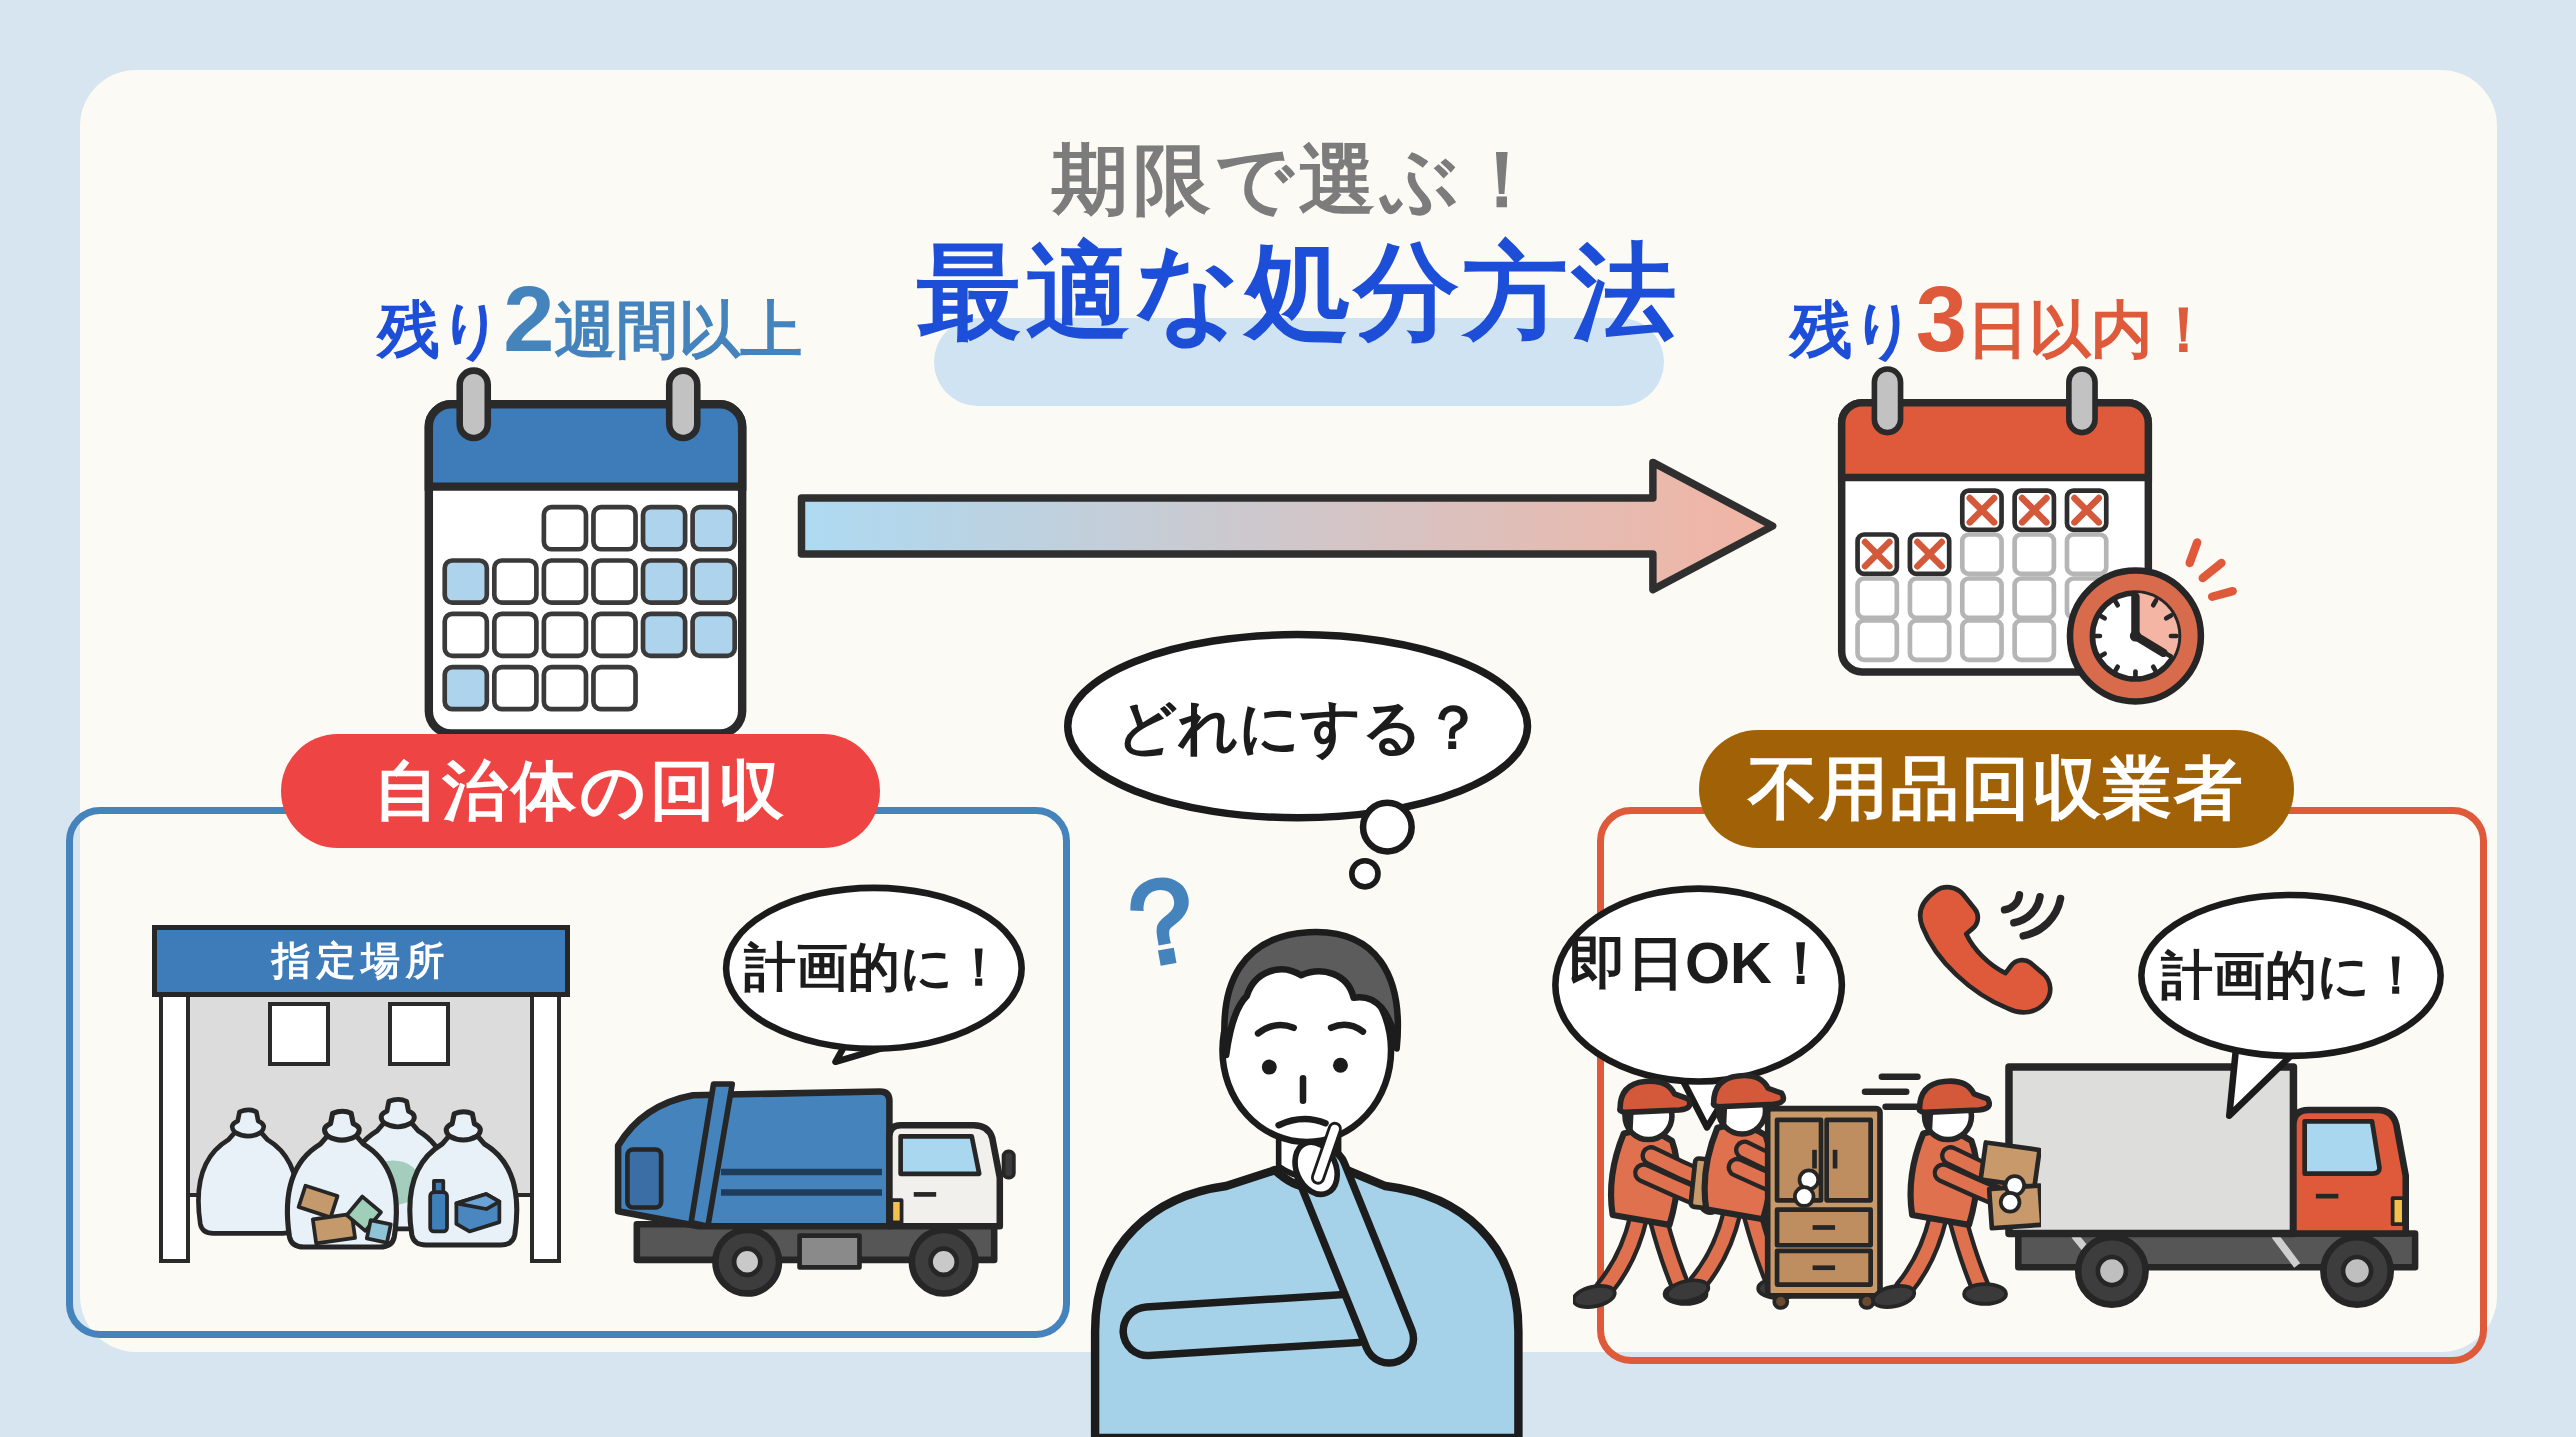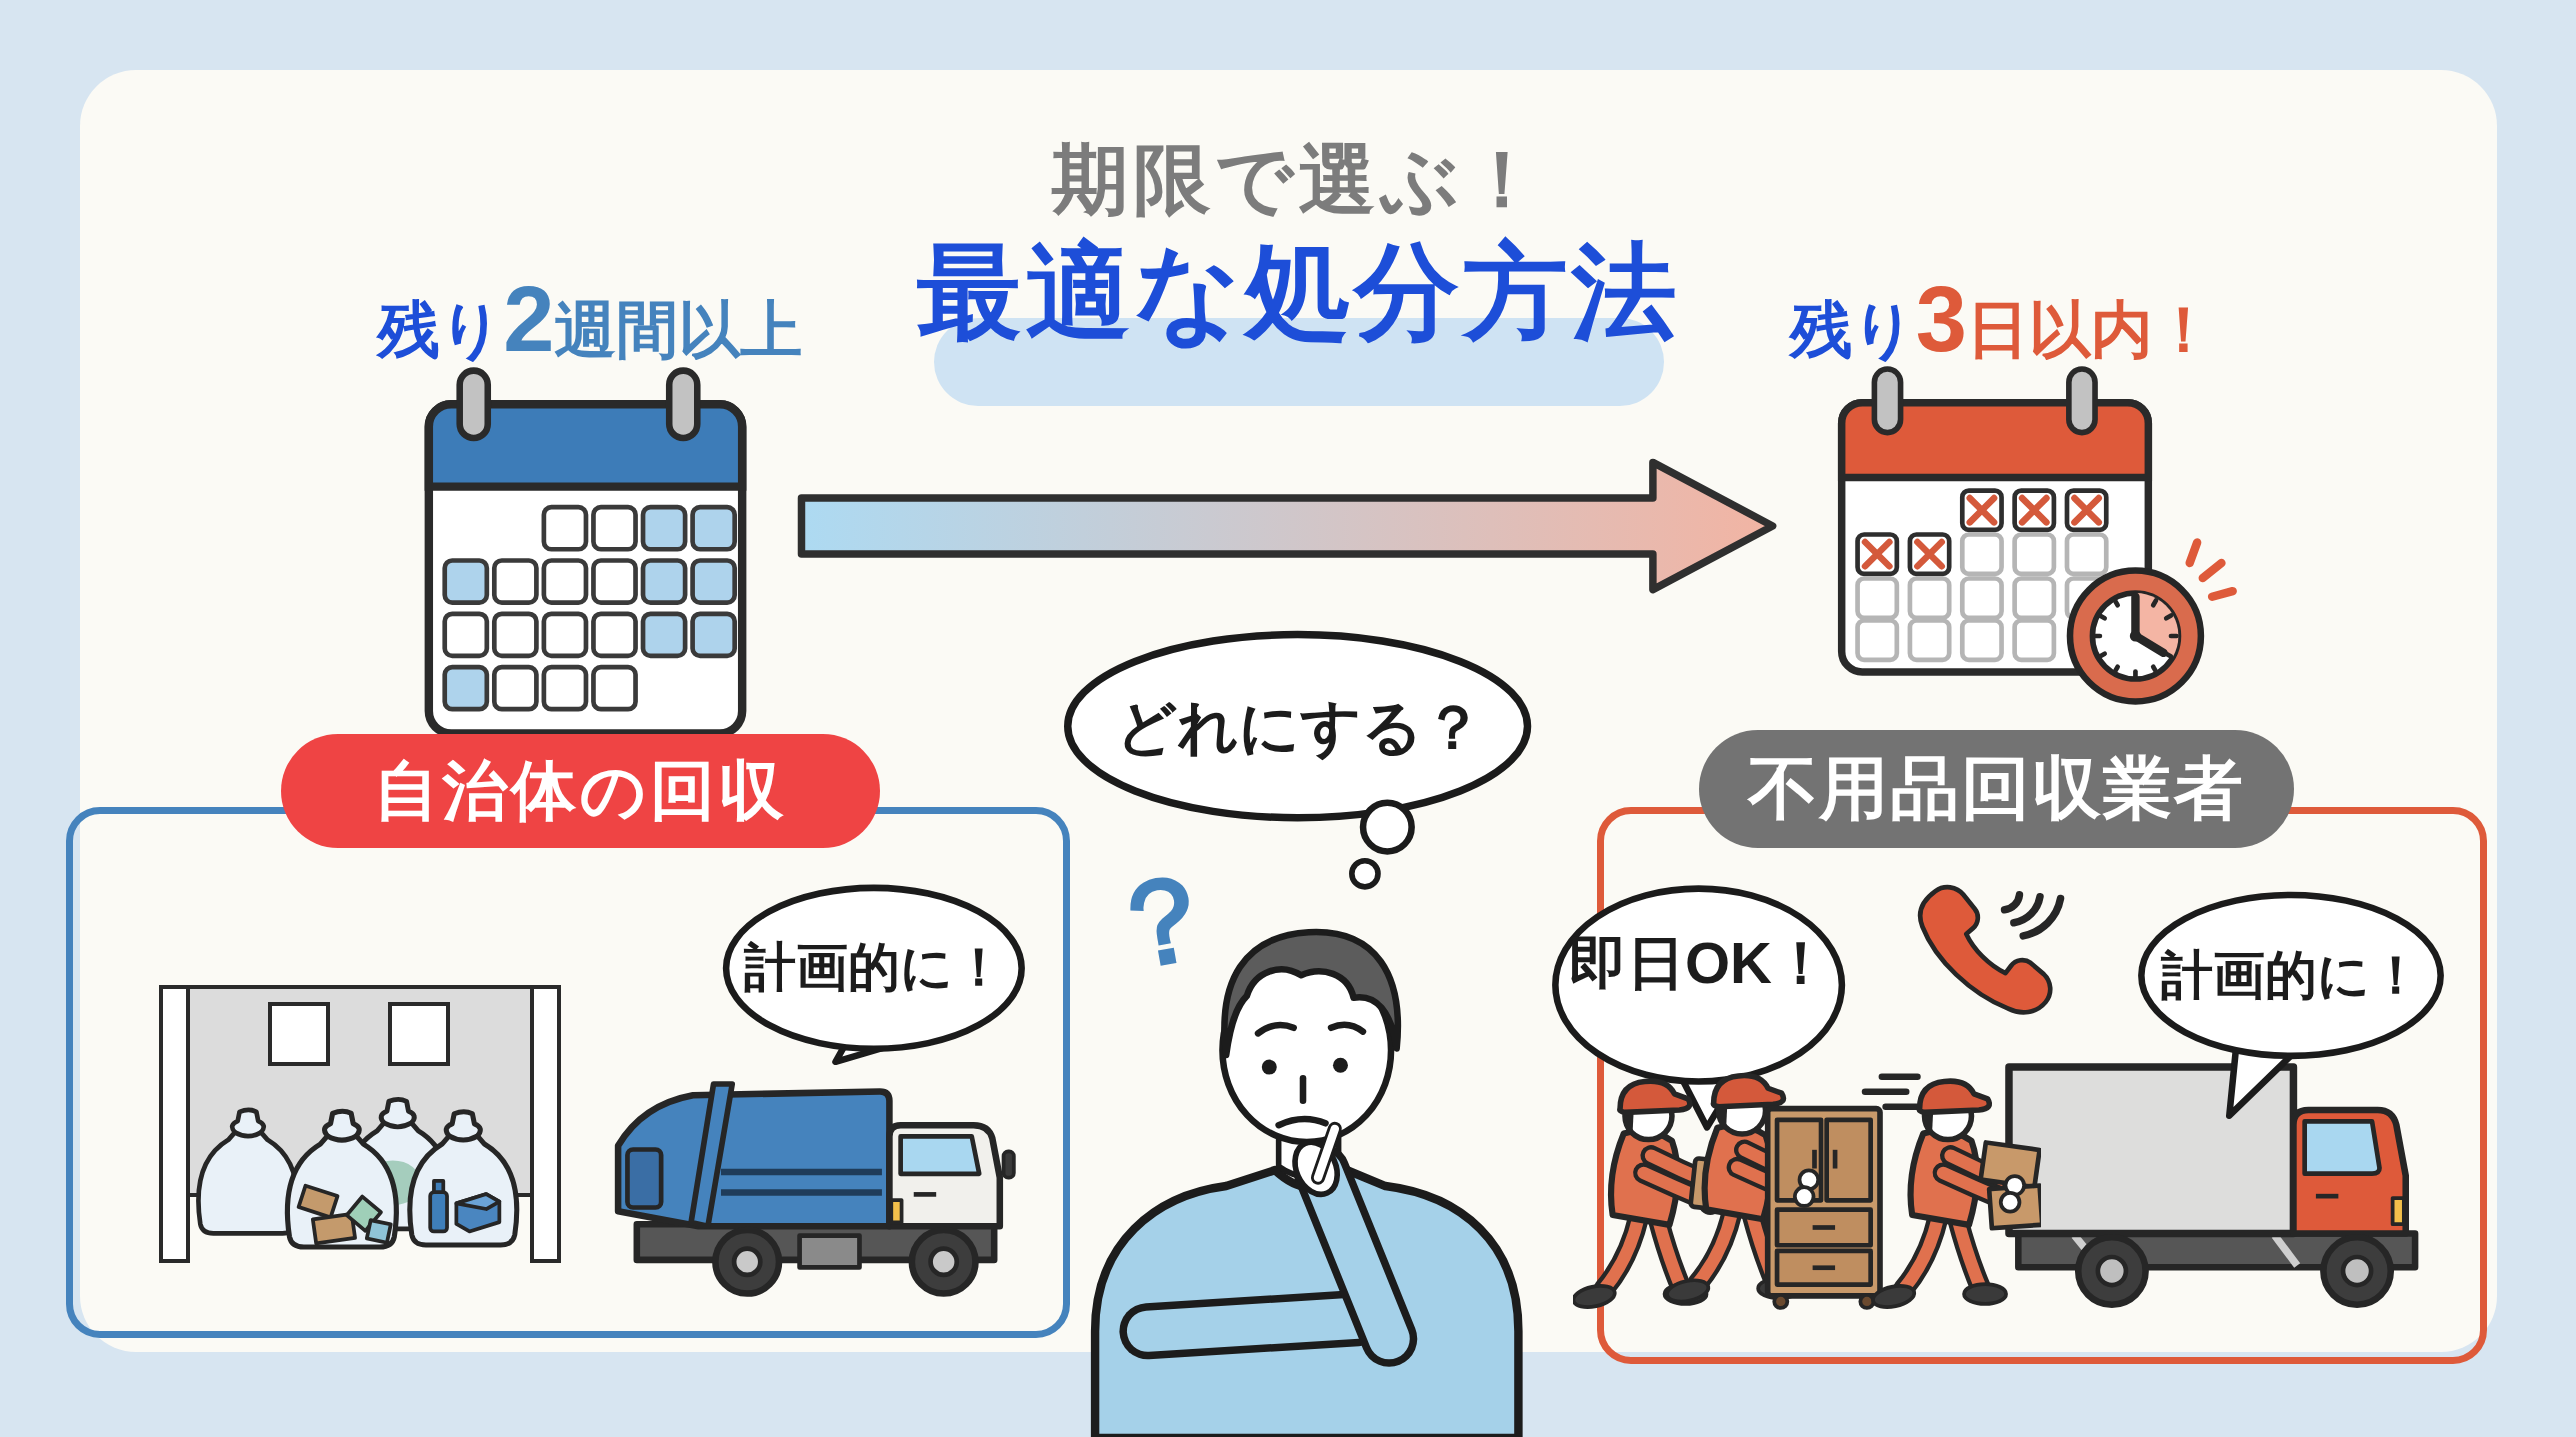--- a/index.html
+++ b/index.html
@@ -12,21 +12,21 @@
   .title-hl{position:absolute;left:50%;top:95px;width:730px;height:88px;margin-left:-365px;background:#cfe3f3;border-radius:44px;}
   .title-main{position:relative;font-size:105px;font-weight:800;color:#1d4ed8;letter-spacing:3.7px;}
   .dl{position:absolute;display:flex;align-items:baseline;justify-content:center;font-weight:800;}
   .dl .pfx{font-size:62px;color:#1d4ed8;}
   .dl .num{font-size:92px;line-height:1;}
   .dl .sfx{font-size:62px;}
   .dl.left .num,.dl.left .sfx{color:#4583bd;}
   .dl.right .num,.dl.right .sfx{color:#de5a3a;}
   .pill{position:absolute;display:flex;align-items:center;justify-content:center;color:#ffffff;font-weight:800;z-index:6;}
   .pill-left{left:281px;top:734px;width:599px;height:114px;background:#ef4444;border-radius:57px;font-size:65px;letter-spacing:3.7px;}
-  .pill-right{left:1699px;top:730px;width:595px;height:118px;background:#737373;border-radius:59px;font-size:69px;letter-spacing:1.9px;}
+  .pill-right{left:1699px;top:730px;width:595px;height:118px;background:#a16207;border-radius:59px;font-size:69px;letter-spacing:1.9px;}
   .panel-box{position:absolute;border-radius:34px;z-index:4;}
   .box-left{left:66px;top:807px;width:990px;height:517px;border:7.5px solid #4583bd;}
   .box-right{left:1597px;top:807px;width:876px;height:543px;border:7.5px solid #de5a3a;}
   .bubble-text{position:absolute;display:flex;align-items:center;justify-content:center;text-align:center;font-weight:800;color:#1c1c1c;z-index:8;}
   .sign{position:absolute;left:152px;top:925px;width:408px;height:62px;background:#3d7cb8;border:5.6px solid #262626;display:flex;align-items:center;justify-content:center;color:#fff;font-size:39px;font-weight:800;letter-spacing:5.6px;z-index:7;}
   .wall{position:absolute;left:183px;top:985px;width:344px;height:204px;background:#dcdcdc;border:4.7px solid #2a2a2a;z-index:5;}
   .win{position:absolute;width:54px;height:56px;background:#ffffff;border:4.7px solid #2a2a2a;z-index:6;}
   .post{position:absolute;top:985px;width:22.5px;height:270px;background:#ffffff;border:4.7px solid #2a2a2a;z-index:5;}
   .qmark{position:absolute;left:1103px;top:842px;font-size:120px;font-weight:800;color:#4583bd;transform:rotate(-10deg);z-index:9;}
   svg{display:block;} .z6{z-index:6;} .z7{z-index:7;} .z8{z-index:8;}
@@ -190,20 +190,21 @@
     <line x1="344" y1="478" x2="272" y2="300" stroke="#1c1c1c" stroke-width="60" stroke-linecap="round"></line>
     <line x1="344" y1="478" x2="272" y2="300" stroke="#a5d1e9" stroke-width="44" stroke-linecap="round"></line>
     <ellipse cx="266" cy="296" rx="21" ry="29" fill="#ffffff" stroke="#1c1c1c" stroke-width="6" transform="rotate(-24 266 296)"></ellipse>
     <line x1="268" y1="306" x2="286" y2="254" stroke="#1c1c1c" stroke-width="15" stroke-linecap="round"></line>
     <line x1="268" y1="306" x2="286" y2="254" stroke="#ffffff" stroke-width="9" stroke-linecap="round"></line>
   </svg>
 
   <div class="panel-box box-left"></div>
   <div class="pill pill-left">自治体の回収</div>
 
+  <div class="sign">指定場所</div>
   <div class="wall"></div>
   <div class="win" style="left:268px;top:1002px;"></div>
   <div class="win" style="left:388px;top:1002px;"></div>
   <div class="post" style="left:159px;"></div>
   <div class="post" style="left:530px;"></div>
 
   <svg class="abs z6" style="left:185px;top:1052px;" width="339" height="200" viewBox="0 0 362 214">
     <defs>
       <path id="bagp" d="M-46,96 Q-56,30 -16,6 L-9,-2 Q-16,-10 -6,-14 L-4,-24 Q6,-28 14,-24 L16,-14 Q26,-10 19,-2 L26,6 Q66,30 56,96 Q54,106 42,106 L-32,106 Q-44,106 -46,96 Z"></path>
       <path id="bagk" d="M-9,-2 Q5,6 19,-2"></path>

